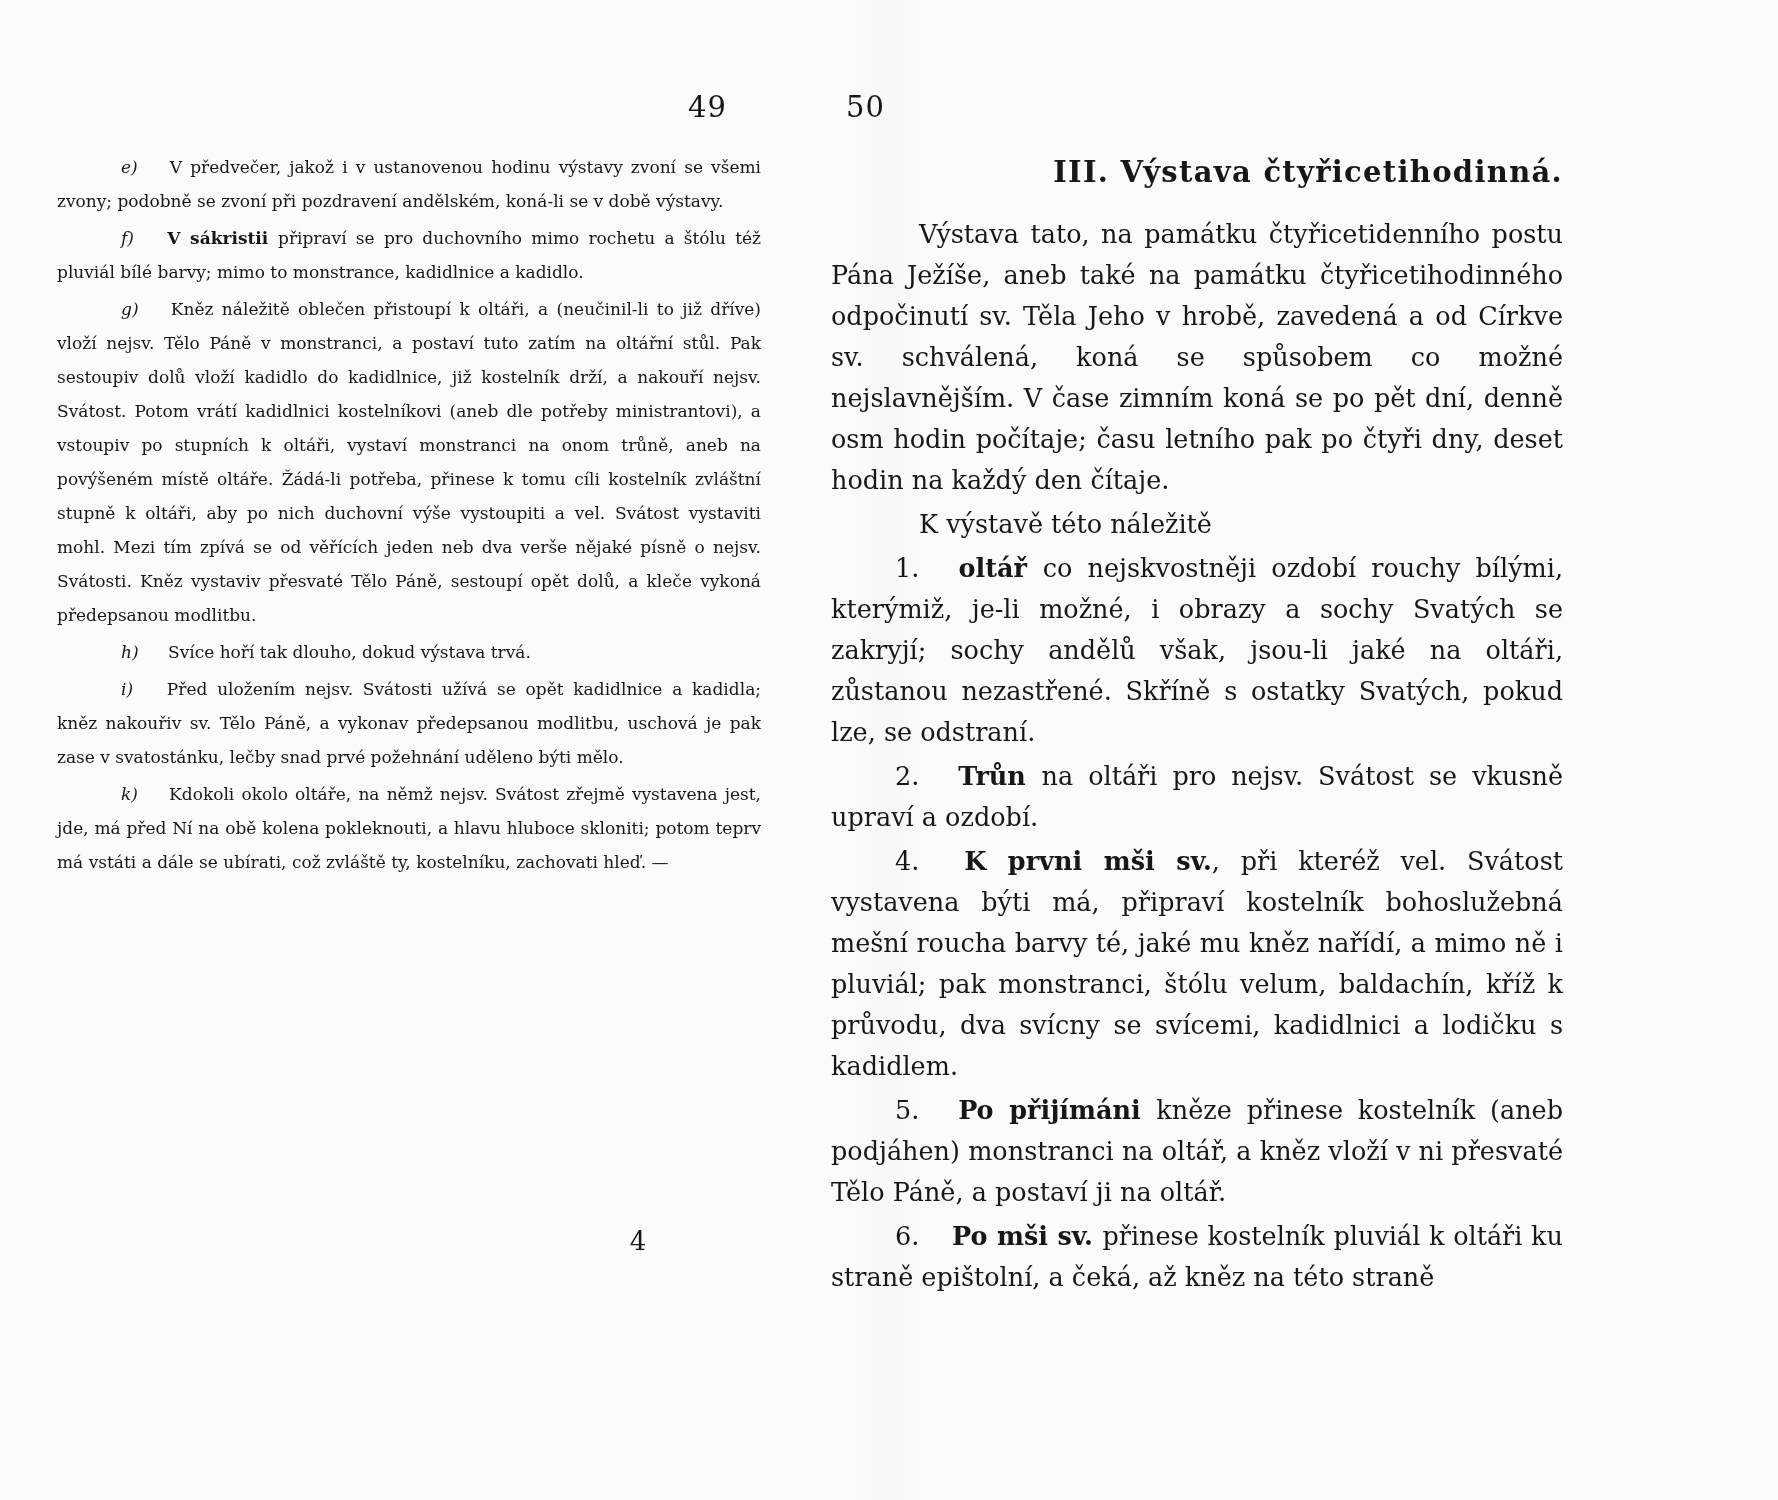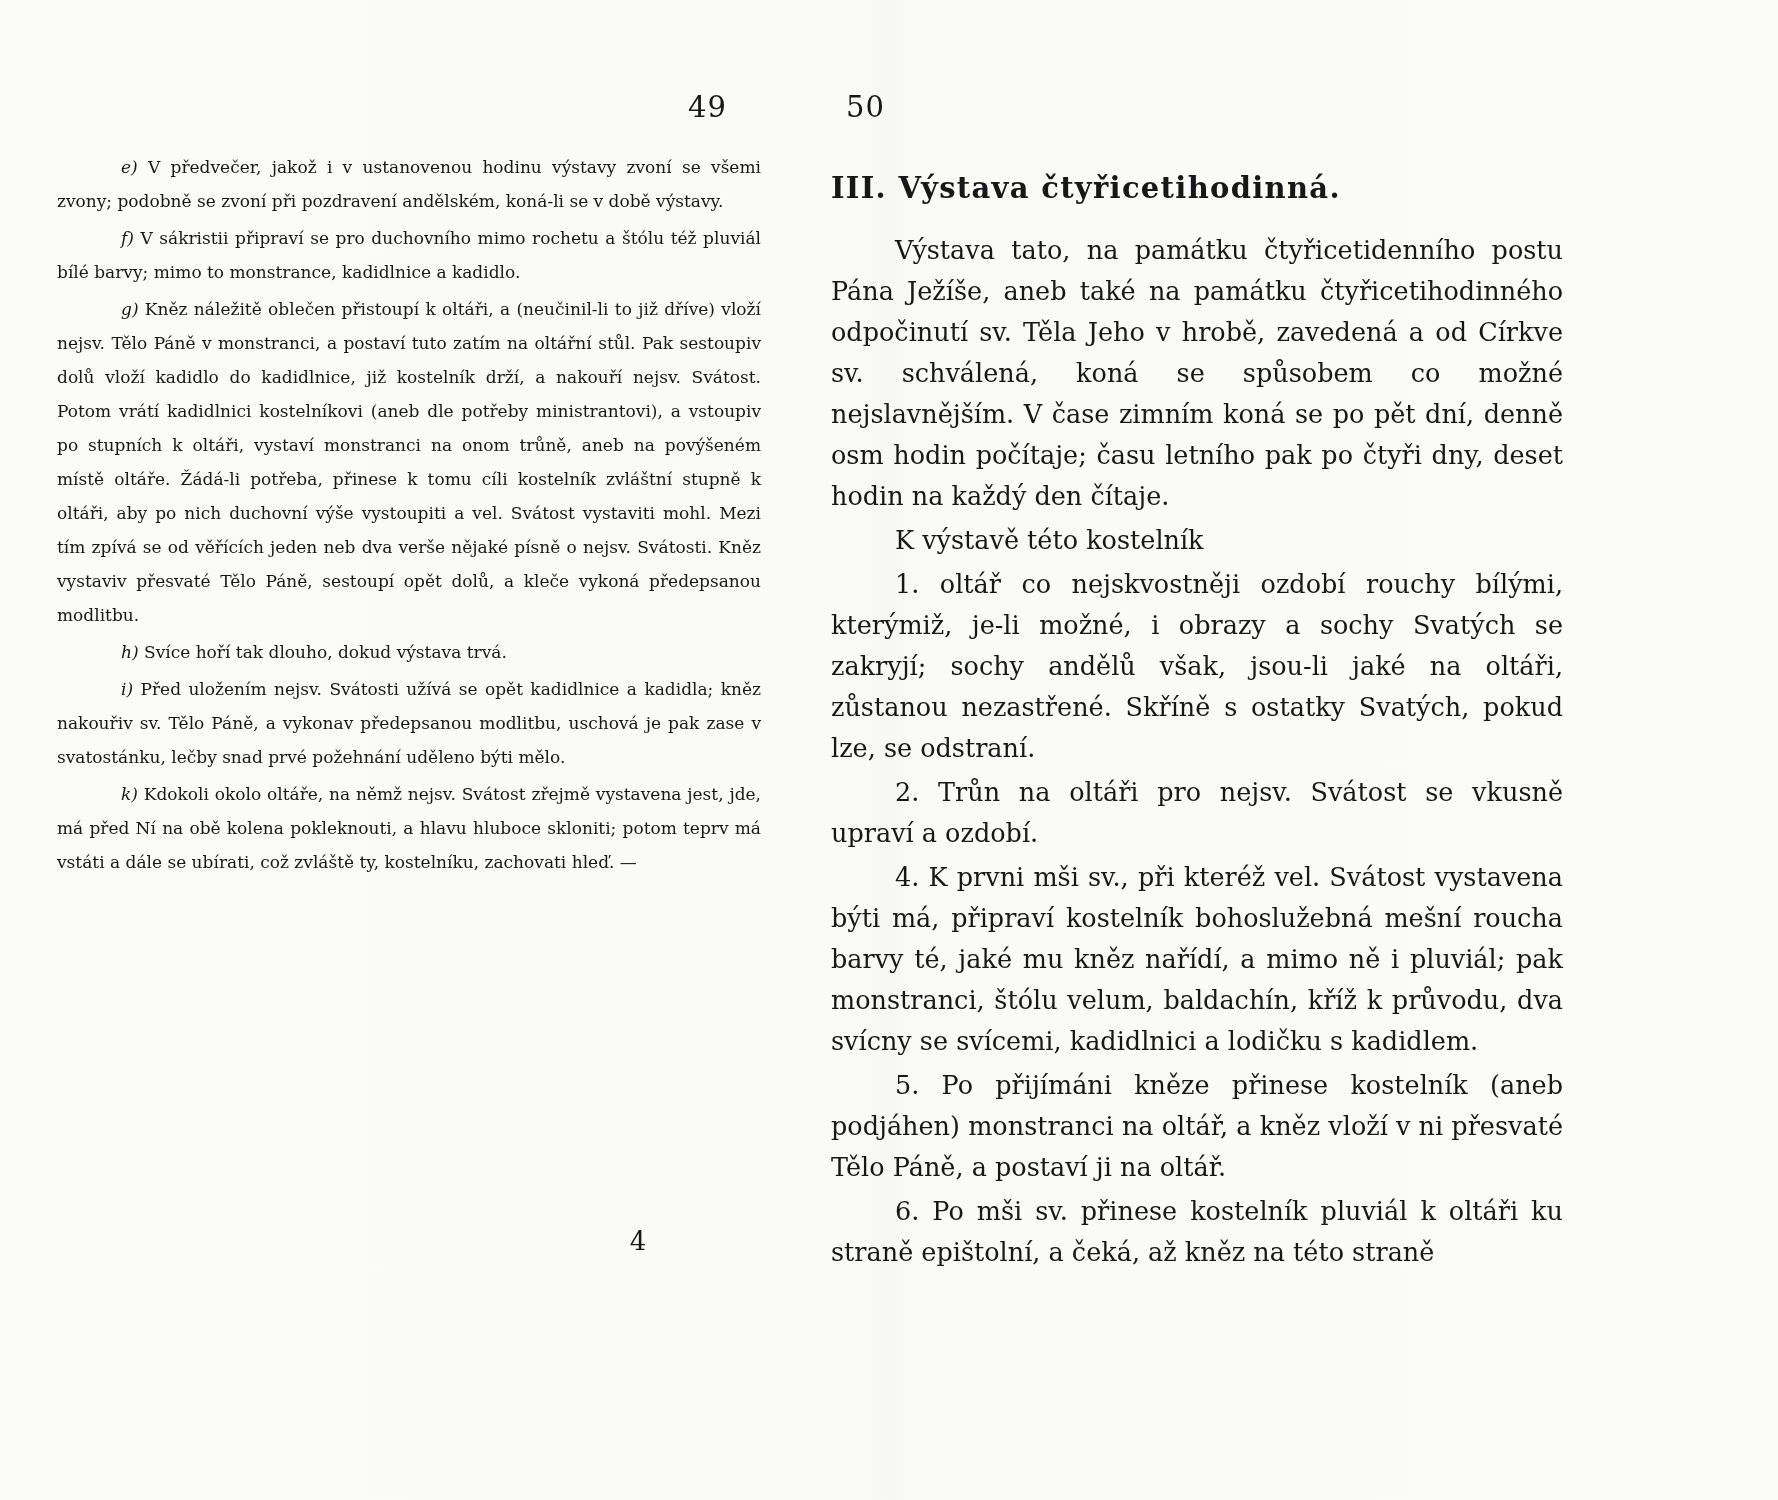--- a/index.html
+++ b/index.html
@@ -49,30 +49,30 @@
     top: 150px;
     width: 732px;
     font-size: 25.5px;
     line-height: 41px;
   }
   .para {
     margin: 0 0 3px 0;
     text-indent: 64px;
   }
   .heading {
-    text-align: left;
+    text-align: right;
     text-indent: 0;
     font-weight: bold;
     font-size: 29px;
     letter-spacing: 1.3px;
     line-height: 36px;
-    margin: 20px 0 24px 0;
+    margin: 4px 0 24px 0;
   }
   #col-left .marker { font-style: italic; }
-  .lead { font-weight: normal; }
+  .lead { font-weight: bold; margin-left: 24px; }
   .signature {
     position: absolute;
     left: 602px;
     top: 1226px;
     width: 72px;
     text-align: center;
     font-size: 26px;
   }
 </style>
 </head>
@@ -88,21 +88,21 @@
     <p class="para"><span class="marker">f) </span><span class="lead">V sákristii </span><span>připraví se pro duchovního mimo rochetu a štólu též pluviál bílé barvy; mimo to monstrance, kadidlnice a kadidlo.</span></p>
     <p class="para"><span class="marker">g) </span><span class="lead"></span><span>Kněz náležitě oblečen přistoupí k oltáři, a (neučinil-li to již dříve) vloží nejsv. Tělo Páně v monstranci, a postaví tuto zatím na oltářní stůl. Pak sestoupiv dolů vloží kadidlo do kadidlnice, již kostelník drží, a nakouří nejsv. Svátost. Potom vrátí kadidlnici kostelníkovi (aneb dle potřeby ministrantovi), a vstoupiv po stupních k oltáři, vystaví monstranci na onom trůně, aneb na povýšeném místě oltáře. Žádá-li potřeba, přinese k tomu cíli kostelník zvláštní stupně k oltáři, aby po nich duchovní výše vystoupiti a vel. Svátost vystaviti mohl. Mezi tím zpívá se od věřících jeden neb dva verše nějaké písně o nejsv. Svátosti. Kněz vystaviv přesvaté Tělo Páně, sestoupí opět dolů, a kleče vykoná předepsanou modlitbu.</span></p>
     <p class="para"><span class="marker">h) </span><span class="lead"></span><span>Svíce hoří tak dlouho, dokud výstava trvá.</span></p>
     <p class="para"><span class="marker">i) </span><span class="lead"></span><span>Před uložením nejsv. Svátosti užívá se opět kadidlnice a kadidla; kněz nakouřiv sv. Tělo Páně, a vykonav předepsanou modlitbu, uschová je pak zase v svatostánku, lečby snad prvé požehnání uděleno býti mělo.</span></p>
     <p class="para"><span class="marker">k) </span><span class="lead"></span><span>Kdokoli okolo oltáře, na němž nejsv. Svátost zřejmě vystavena jest, jde, má před Ní na obě kolena pokleknouti, a hlavu hluboce skloniti; potom teprv má vstáti a dále se ubírati, což zvláště ty, kostelníku, zachovati hleď. —</span></p>
   </div>
 
   <div class="text-col" id="col-right">
     <h2 class="heading">III. Výstava čtyřicetihodinná.</h2>
     <p class="para"><span class="marker"></span><span class="lead"></span><span>Výstava tato, na památku čtyřicetidenního postu Pána Ježíše, aneb také na památku čtyřicetihodinného odpočinutí sv. Těla Jeho v hrobě, zavedená a od Církve sv. schválená, koná se spůsobem co možné nejslavnějším. V čase zimním koná se po pět dní, denně osm hodin počítaje; času letního pak po čtyři dny, deset hodin na každý den čítaje.</span></p>
-    <p class="para"><span class="marker"></span><span class="lead"></span><span>K výstavě této kostelník</span></p>
+    <p class="para"><span class="marker"></span><span class="lead"></span><span>K výstavě této náležitě</span></p>
     <p class="para"><span class="marker">1. </span><span class="lead">oltář </span><span>co nejskvostněji ozdobí rouchy bílými, kterýmiž, je-li možné, i obrazy a sochy Svatých se zakryjí; sochy andělů však, jsou-li jaké na oltáři, zůstanou nezastřené. Skříně s ostatky Svatých, pokud lze, se odstraní.</span></p>
     <p class="para"><span class="marker">2. </span><span class="lead">Trůn </span><span>na oltáři pro nejsv. Svátost se vkusně upraví a ozdobí.</span></p>
     <p class="para"><span class="marker">4. </span><span class="lead">K prvni mši sv.</span><span>, při kteréž vel. Svátost vystavena býti má, připraví kostelník bohoslužebná mešní roucha barvy té, jaké mu kněz nařídí, a mimo ně i pluviál; pak monstranci, štólu velum, baldachín, kříž k průvodu, dva svícny se svícemi, kadidlnici a lodičku s kadidlem.</span></p>
     <p class="para"><span class="marker">5. </span><span class="lead">Po přijímáni </span><span>kněze přinese kostelník (aneb podjáhen) monstranci na oltář, a kněz vloží v ni přesvaté Tělo Páně, a postaví ji na oltář.</span></p>
     <p class="para"><span class="marker">6. </span><span class="lead">Po mši sv. </span><span>přinese kostelník pluviál k oltáři ku straně epištolní, a čeká, až kněz na této straně</span></p>
   </div>
 
   <div class="signature">4</div>
 
 </div>

